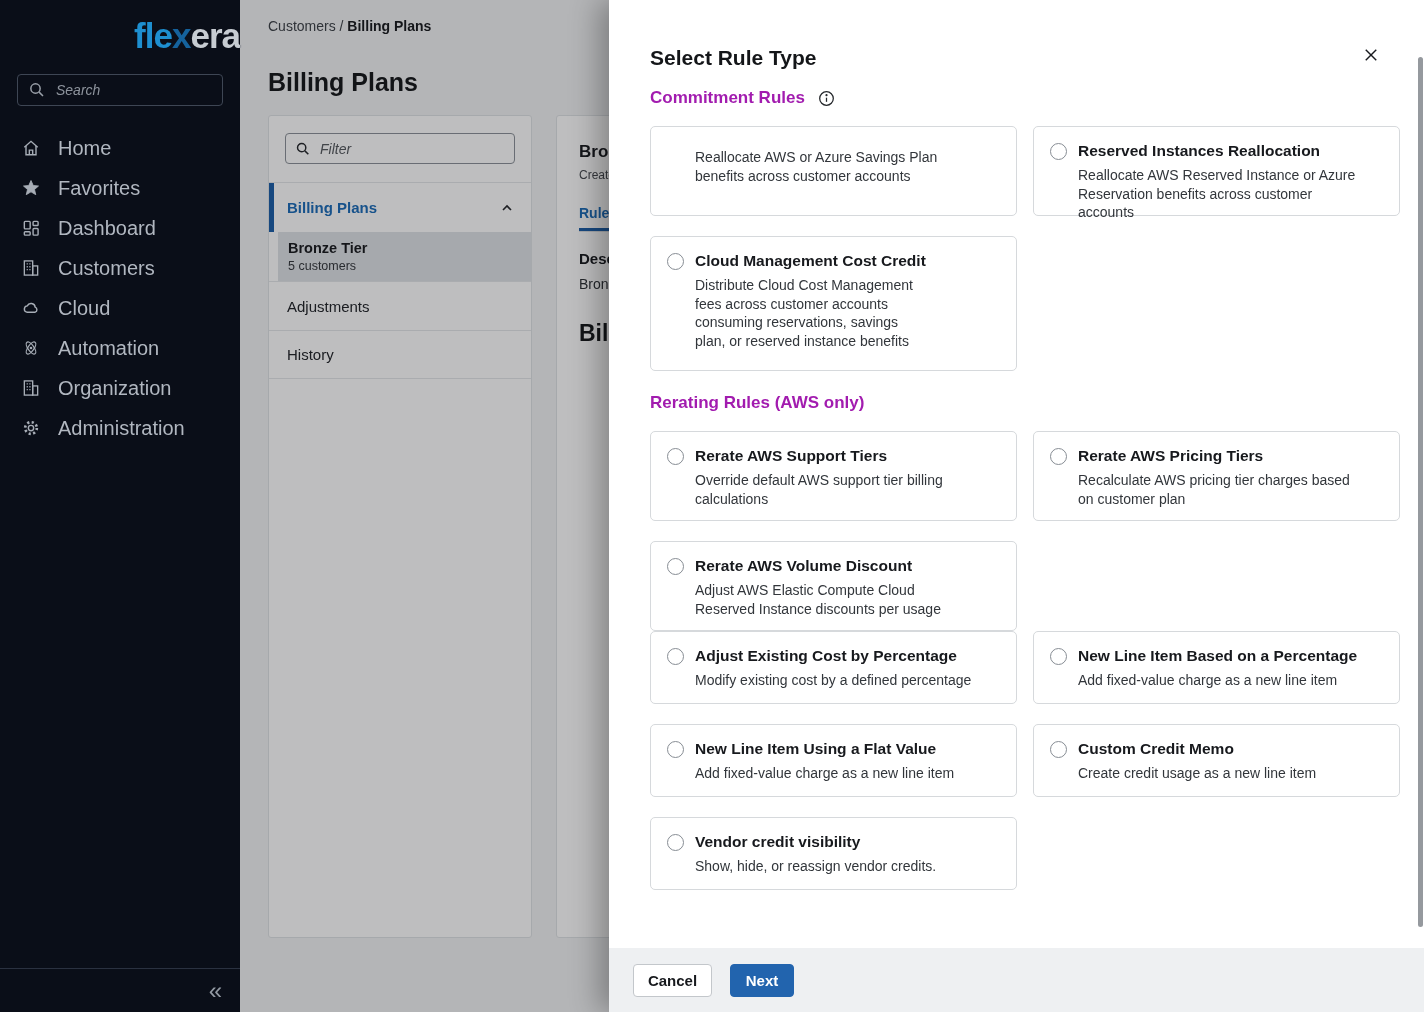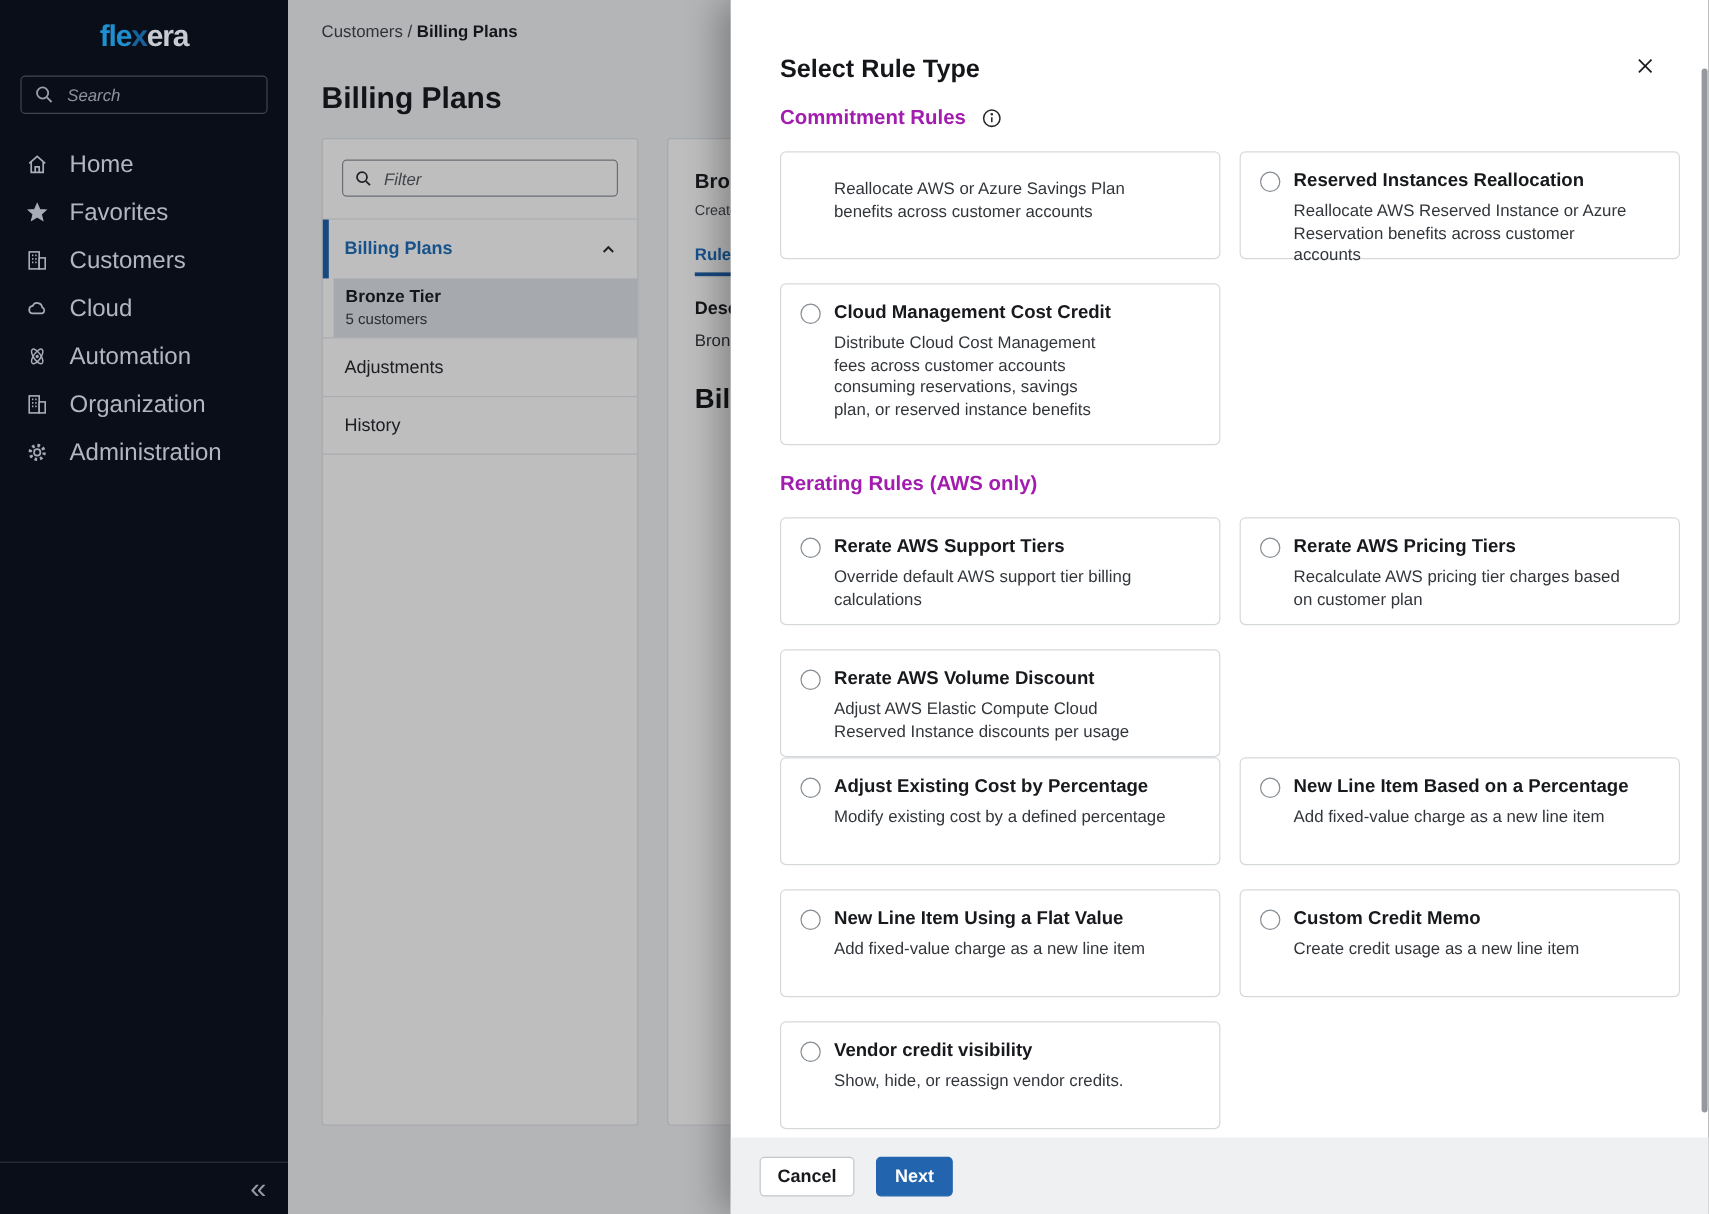--- a/index.html
+++ b/index.html
@@ -1,21 +1,21 @@
 <!DOCTYPE html>
 <html><head>
 <meta charset="utf-8">
 <style>
   * { margin:0; padding:0; box-sizing:border-box; }
   body { font-family:"Liberation Sans", sans-serif; background:#222; }
   .screen { position:relative; width:1424px; height:1012px; background:#f2f3f5; overflow:hidden; outline:1px solid #5d6166; outline-offset:-1px; }
 
   
   .sidebar { position:absolute; left:0; top:0; width:240px; height:100%; background:#0a0e18; z-index:1; }
-  .logo { margin:16px 0 18px; text-align:center; font-size:25px; font-weight:700; letter-spacing:-1px; }
+  .logo { margin:16px 0 18px; text-align:right; font-size:35px; font-weight:700; letter-spacing:-1px; }
   .logo .p1 { color:#1e8fd0; }
   .logo .p2 { color:#15629c; }
   .logo .p3 { color:#c7ccd2; }
   .side-search { display:flex; align-items:center; gap:10px; margin:0 17px 22px; height:32px; border:1px solid #3e4654; border-radius:4px; padding:0 10px; }
   .side-search svg { flex:0 0 auto; stroke:#9aa0a9; }
   .side-search input { flex:1; background:transparent; border:none; outline:none; color:#cfd4da; font-size:14px; font-family:"Liberation Sans",sans-serif; width:100%; }
   .side-search input::placeholder { color:#8d939c; font-style:italic; }
   .nav-item { display:flex; align-items:center; gap:17px; height:40px; padding-left:21px; color:#b1b7c0; font-size:20px; cursor:pointer; }
   .nav-item svg { stroke:#a7adb6; }
   .side-bottom { position:absolute; left:0; right:0; bottom:0; height:44px; border-top:1px solid #2a3140; display:flex; align-items:center; justify-content:flex-end; padding-right:18px; }
@@ -59,21 +59,21 @@
   .modal-title-row { display:flex; align-items:flex-start; justify-content:space-between; }
   .modal-title { font-size:21px; font-weight:700; color:#141619; line-height:28px; }
   .close-btn { margin-top:2px; margin-right:20px; cursor:pointer; line-height:0; }
   .close-btn svg { stroke:#17191d; }
   .sect-header { display:flex; align-items:center; gap:12px; margin:20px 0 16px; font-size:17px; font-weight:700; color:#a21caf; line-height:24px; }
   .sect-header.first { margin-top:14px; }
   .info-ic { display:inline-flex; cursor:pointer; line-height:0; }
   .info-ic svg { stroke:#24272b; }
   .card-grid { display:grid; grid-template-columns:367px 367px; column-gap:16px; row-gap:20px; }
   .card { border:1px solid #d6d9dc; border-radius:5px; background:#fff; padding:15px 16px; cursor:pointer; }
-  .h90 { height:90px; } .h135 { height:135px; } .h73 { height:90px; }
+  .h90 { height:90px; } .h135 { height:135px; } .h73 { height:73px; }
   .card-head { display:flex; align-items:center; gap:11px; }
   .radio { width:17px; height:17px; border:1.5px solid #878d94; border-radius:50%; background:#fff; flex:0 0 auto; }
   .card-title { font-size:15.5px; font-weight:700; color:#17191d; white-space:nowrap; }
   .card-desc { margin:6px 0 0 28px; font-size:14px; color:#32363b; line-height:1.33; max-width:278px; }
   .dw235 { max-width:235px; } .dw250 { max-width:250px; }
   .modal-footer { position:absolute; left:0; right:0; bottom:0; height:64px; background:#eef0f2; display:flex; align-items:center; gap:18px; padding-left:24px; z-index:4; }
   .btn { height:33px; border-radius:4px; font-family:"Liberation Sans",sans-serif; font-size:15px; font-weight:700; cursor:pointer; }
   .btn-cancel { width:79px; background:#fff; border:1px solid #c3c7cb; color:#17191d; }
   .btn-next { width:64px; background:#2264ae; border:1px solid #2264ae; color:#fff; }
   .scrollbar-thumb { position:absolute; right:1px; top:57px; width:5px; height:870px; background:#95999e; border-radius:3px; z-index:3; cursor:grab; }
@@ -104,20 +104,29 @@
           </svg></span>
       <span>Home</span>
     </div>
     <div class="nav-item">
       <span style="line-height:0"><svg width="20" height="20" viewBox="0 0 24 24" fill="#a7adb6" stroke="none">
             <polygon points="12,3 14.7,9 21,9.6 16.2,13.8 17.7,20 12,16.6 6.3,20 7.8,13.8 3,9.6 9.3,9"></polygon>
           </svg></span>
       <span>Favorites</span>
     </div>
     <div class="nav-item">
+      <span style="line-height:0"><svg width="20" height="20" viewBox="0 0 24 24" fill="none" stroke-width="1.7">
+            <rect x="4" y="4" width="7" height="9" rx="1"></rect>
+            <rect x="14.5" y="4" width="6" height="5" rx="1"></rect>
+            <rect x="14.5" y="12.5" width="6" height="8" rx="1"></rect>
+            <rect x="4" y="16.5" width="7" height="4" rx="1"></rect>
+          </svg></span>
+      <span>Dashboard</span>
+    </div>
+    <div class="nav-item">
       <span style="line-height:0"><svg width="20" height="20" viewBox="0 0 24 24" fill="none" stroke-width="1.6">
             <rect x="4" y="3.5" width="10" height="17"></rect>
             <rect x="14" y="9.5" width="6" height="11"></rect>
             <line x1="6.8" y1="7" x2="8.2" y2="7"></line>
             <line x1="10" y1="7" x2="11.4" y2="7"></line>
             <line x1="6.8" y1="10.5" x2="8.2" y2="10.5"></line>
             <line x1="10" y1="10.5" x2="11.4" y2="10.5"></line>
             <line x1="6.8" y1="14" x2="8.2" y2="14"></line>
             <line x1="10" y1="14" x2="11.4" y2="14"></line>
           </svg></span>

